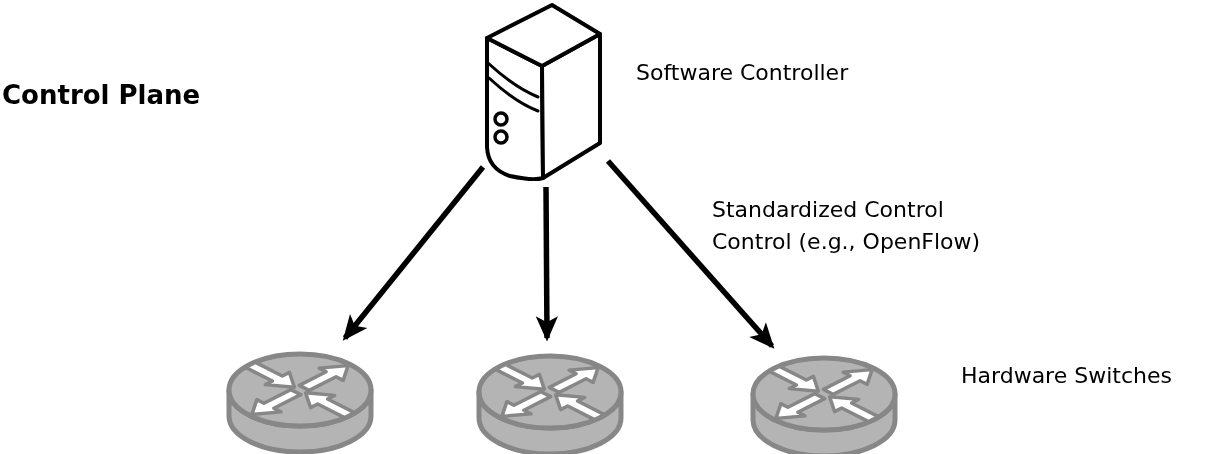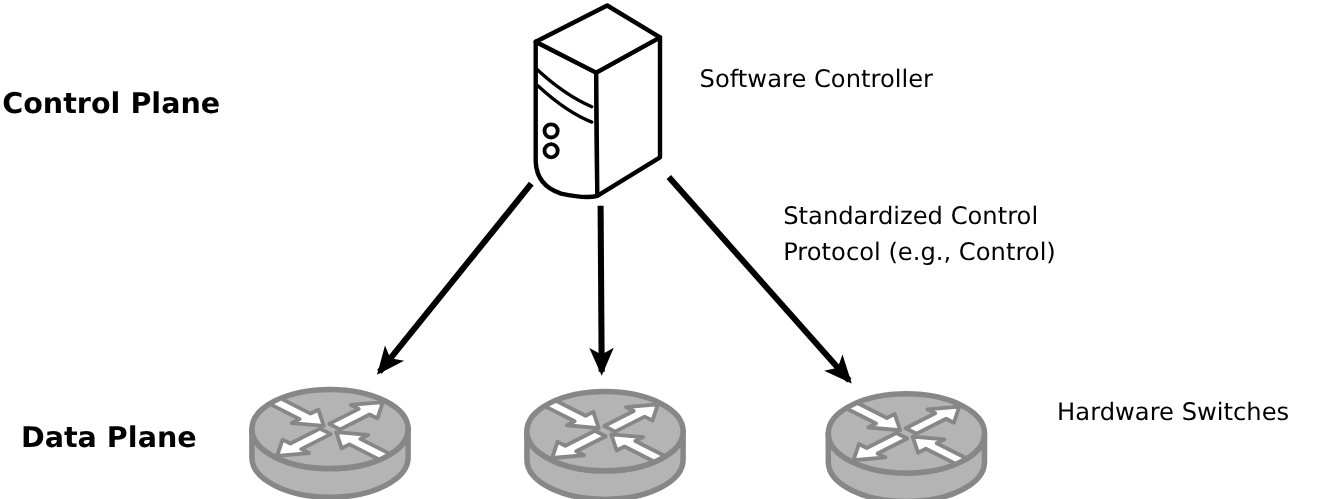--- a/index.html
+++ b/index.html
@@ -18,21 +18,21 @@
     position:relative;width:1068px;height:454px;background:var(--background);
     font-family:"DejaVu Sans","Liberation Sans",sans-serif;color:var(--text);
   }
   .canvas svg.stage{position:absolute;left:0;top:0;}
   .lbl{
     position:absolute;font-size:22px;line-height:32px;white-space:nowrap;color:var(--text);
   }
   .lbl.bold{font-weight:bold;font-size:26px;}
   #lbl-control-plane{left:2px;top:79px;}
   #lbl-software-controller{left:636px;top:57px;}
-  #lbl-protocol{left:712px;top:182px;}
+  #lbl-protocol{left:712px;top:194px;}
   #lbl-hardware-switches{left:961px;top:360px;}
   #lbl-data-plane{left:19px;top:382px;}
 </style>
 </head>
 <body>
 
 <div class="canvas">
 
   <svg class="stage" width="1216" height="454" viewBox="0 0 1216 454">
     <defs>
@@ -80,19 +80,18 @@
     <use href="#router" x="550" y="392"></use>
     <use href="#router" x="824" y="394"></use>
   </svg>
 
   <div class="lbl bold" id="lbl-control-plane">Control Plane</div>
 
   <div class="lbl" id="lbl-software-controller">Software Controller</div>
 
   <div class="lbl" id="lbl-protocol">
     <div>Standardized Control</div>
-    <div>Protocol (e.g., Control)</div>
+    <div>Control (e.g., OpenFlow)</div>
   </div>
 
   <div class="lbl" id="lbl-hardware-switches">Hardware Switches</div>
 
-  <div class="lbl bold" id="lbl-data-plane">Data Plane</div>
 </div>
 
 </body></html>

